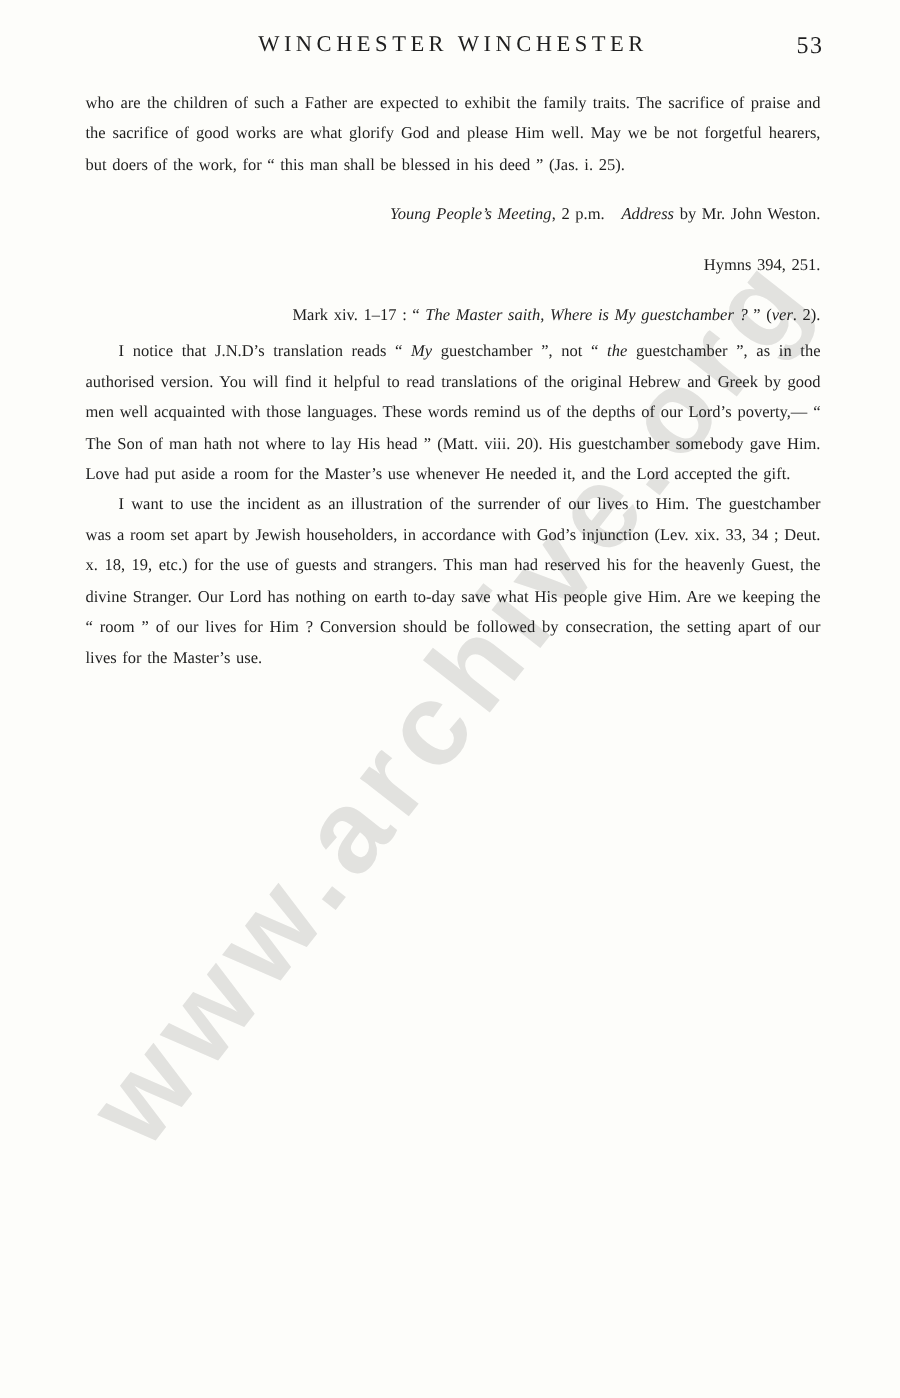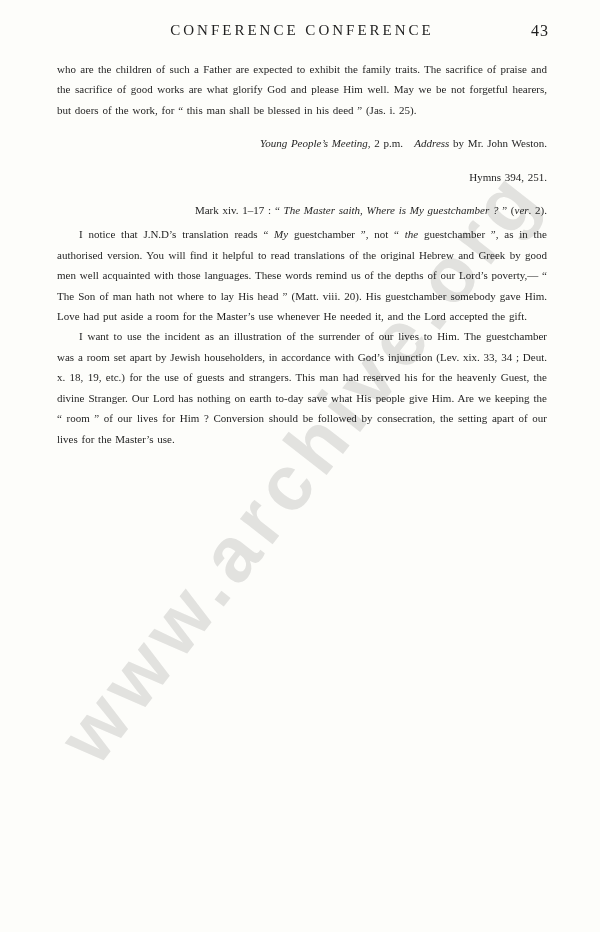--- a/index.html
+++ b/index.html
@@ -80,22 +80,22 @@
 </head>
 <body>
 
 <div class="page">
 
   <div class="watermark">www.archive.org</div>
 
   <div class="content">
 
     <header class="header">
-      <span class="title">CONFERENCE CONFERENCE</span>
-      <span class="pagenum">43</span>
+      <span class="title">WINCHESTER WINCHESTER</span>
+      <span class="pagenum">53</span>
     </header>
 
     <main class="body-text">
 
       <p class="para"><span>who are the children of such a Father are expected to exhibit the family traits.  The sacrifice of praise and the sacrifice of good works are what glorify God and please Him well.  May we be not forgetful hearers, but doers of the work, for “ this man shall be blessed in his deed ” (Jas. i. 25).</span></p>
 
 
       <p class="para sub"><span class="it">Young People’s Meeting</span><span>, 2 p.m.&nbsp;&nbsp; </span><span class="it">Address</span><span> by Mr. John Weston.</span></p>
 
       <p class="para sub"><span>Hymns 394, 251.</span></p>

